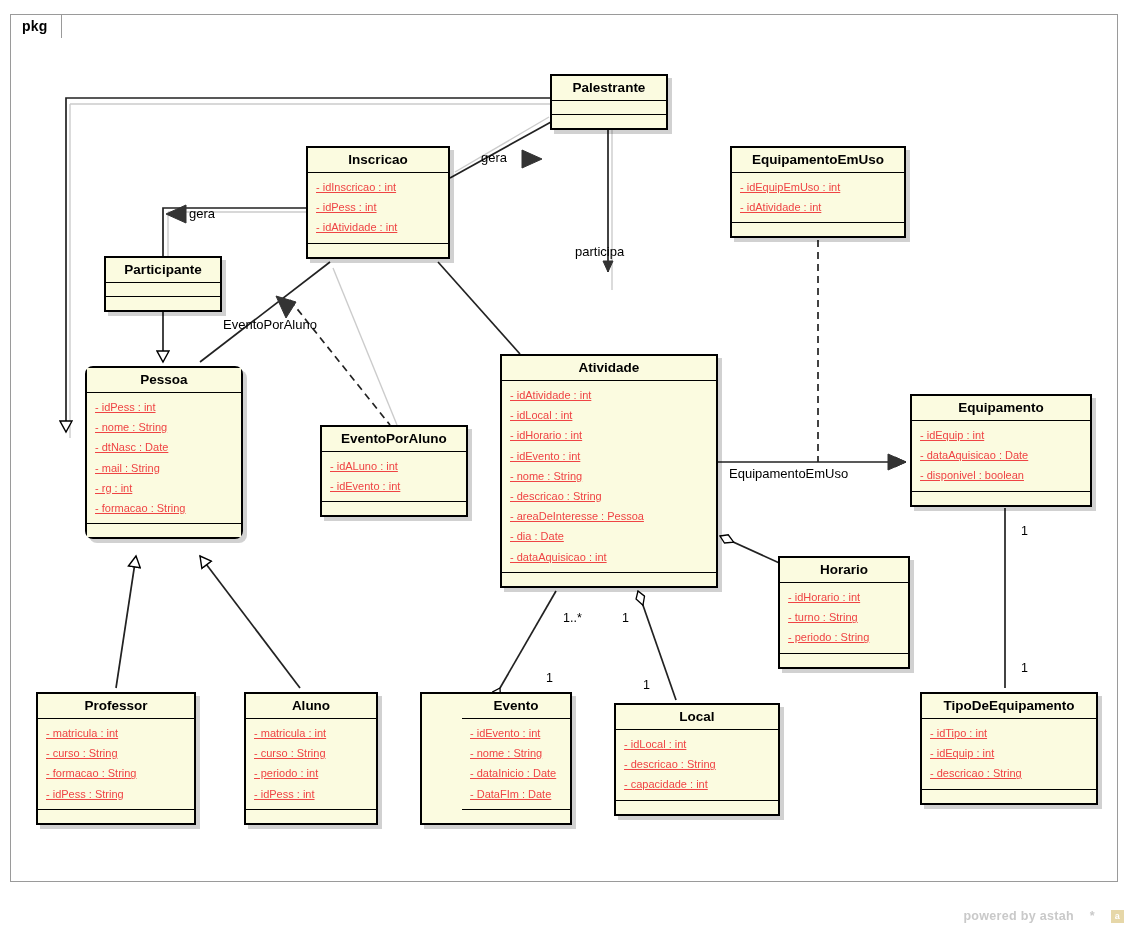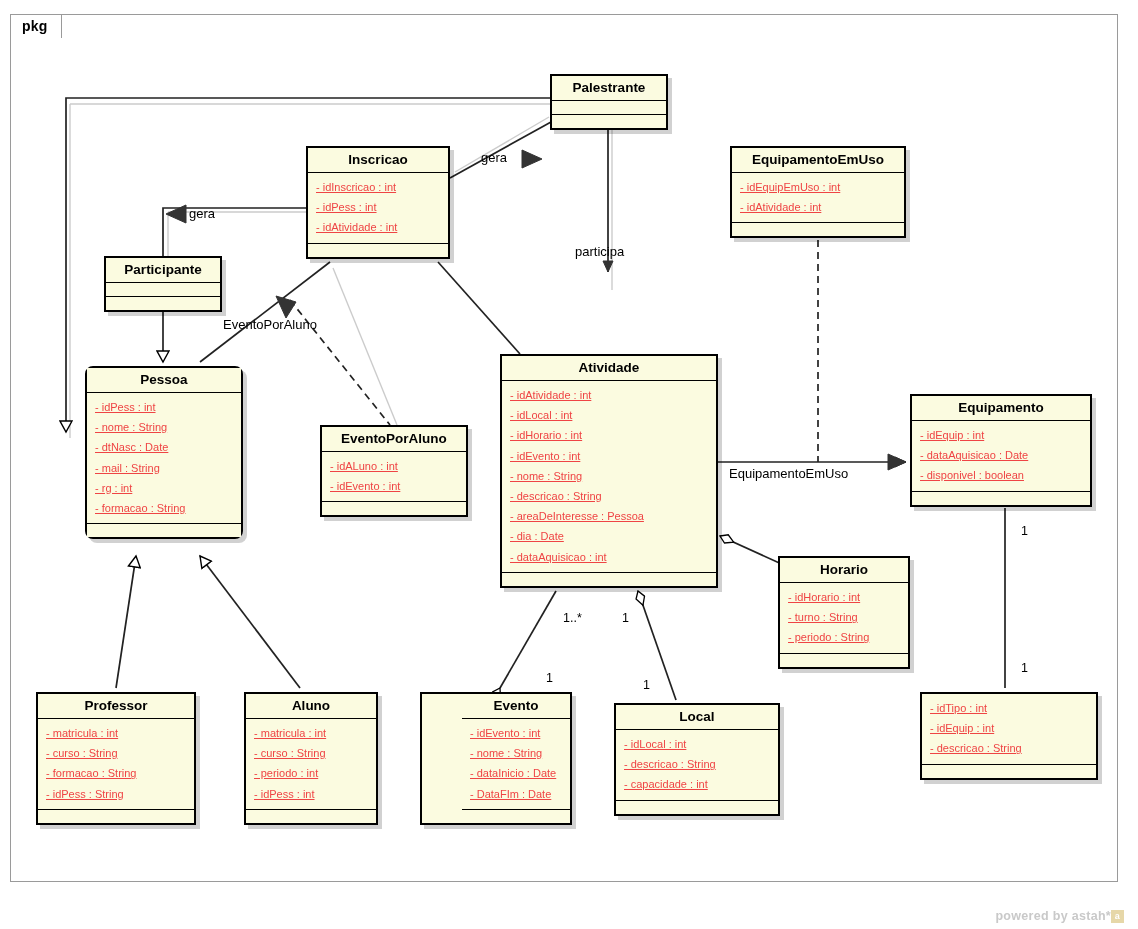--- a/index.html
+++ b/index.html
@@ -140,21 +140,21 @@
     position: absolute;
     right: 14px;
     bottom: 6px;
     font-size: 12.5px;
     font-weight: bold;
     color: #c9c9c9;
     letter-spacing: .3px;
     z-index: 10;
     display: flex;
     align-items: center;
-    gap: 0;
+    gap: 16px;
   }
   #watermark-badge {
     display: inline-block;
     width: 13px;
     height: 13px;
     background: #e6d7a8;
     color: #ffffff;
     font-size: 9px;
     line-height: 13px;
     text-align: center;
@@ -373,20 +373,21 @@
       <div class="uml-class" style="left: 614px; top: 703px; width: 166px;">
         <div class="uml-name">Local</div>
         <div class="uml-attrs">
           <div class="uml-attr">- idLocal : int</div>
           <div class="uml-attr">- descricao : String</div>
           <div class="uml-attr">- capacidade : int</div>
         </div>
         <div class="uml-ops"></div>
       </div>
       <div class="uml-class" style="left: 920px; top: 692px; width: 178px;">
+        <div class="uml-name">TipoDeEquipamento</div>
         <div class="uml-attrs">
           <div class="uml-attr">- idTipo : int</div>
           <div class="uml-attr">- idEquip : int</div>
           <div class="uml-attr">- descricao : String</div>
         </div>
         <div class="uml-ops"></div>
       </div>
     </div>
 
   <div id="label-layer">

